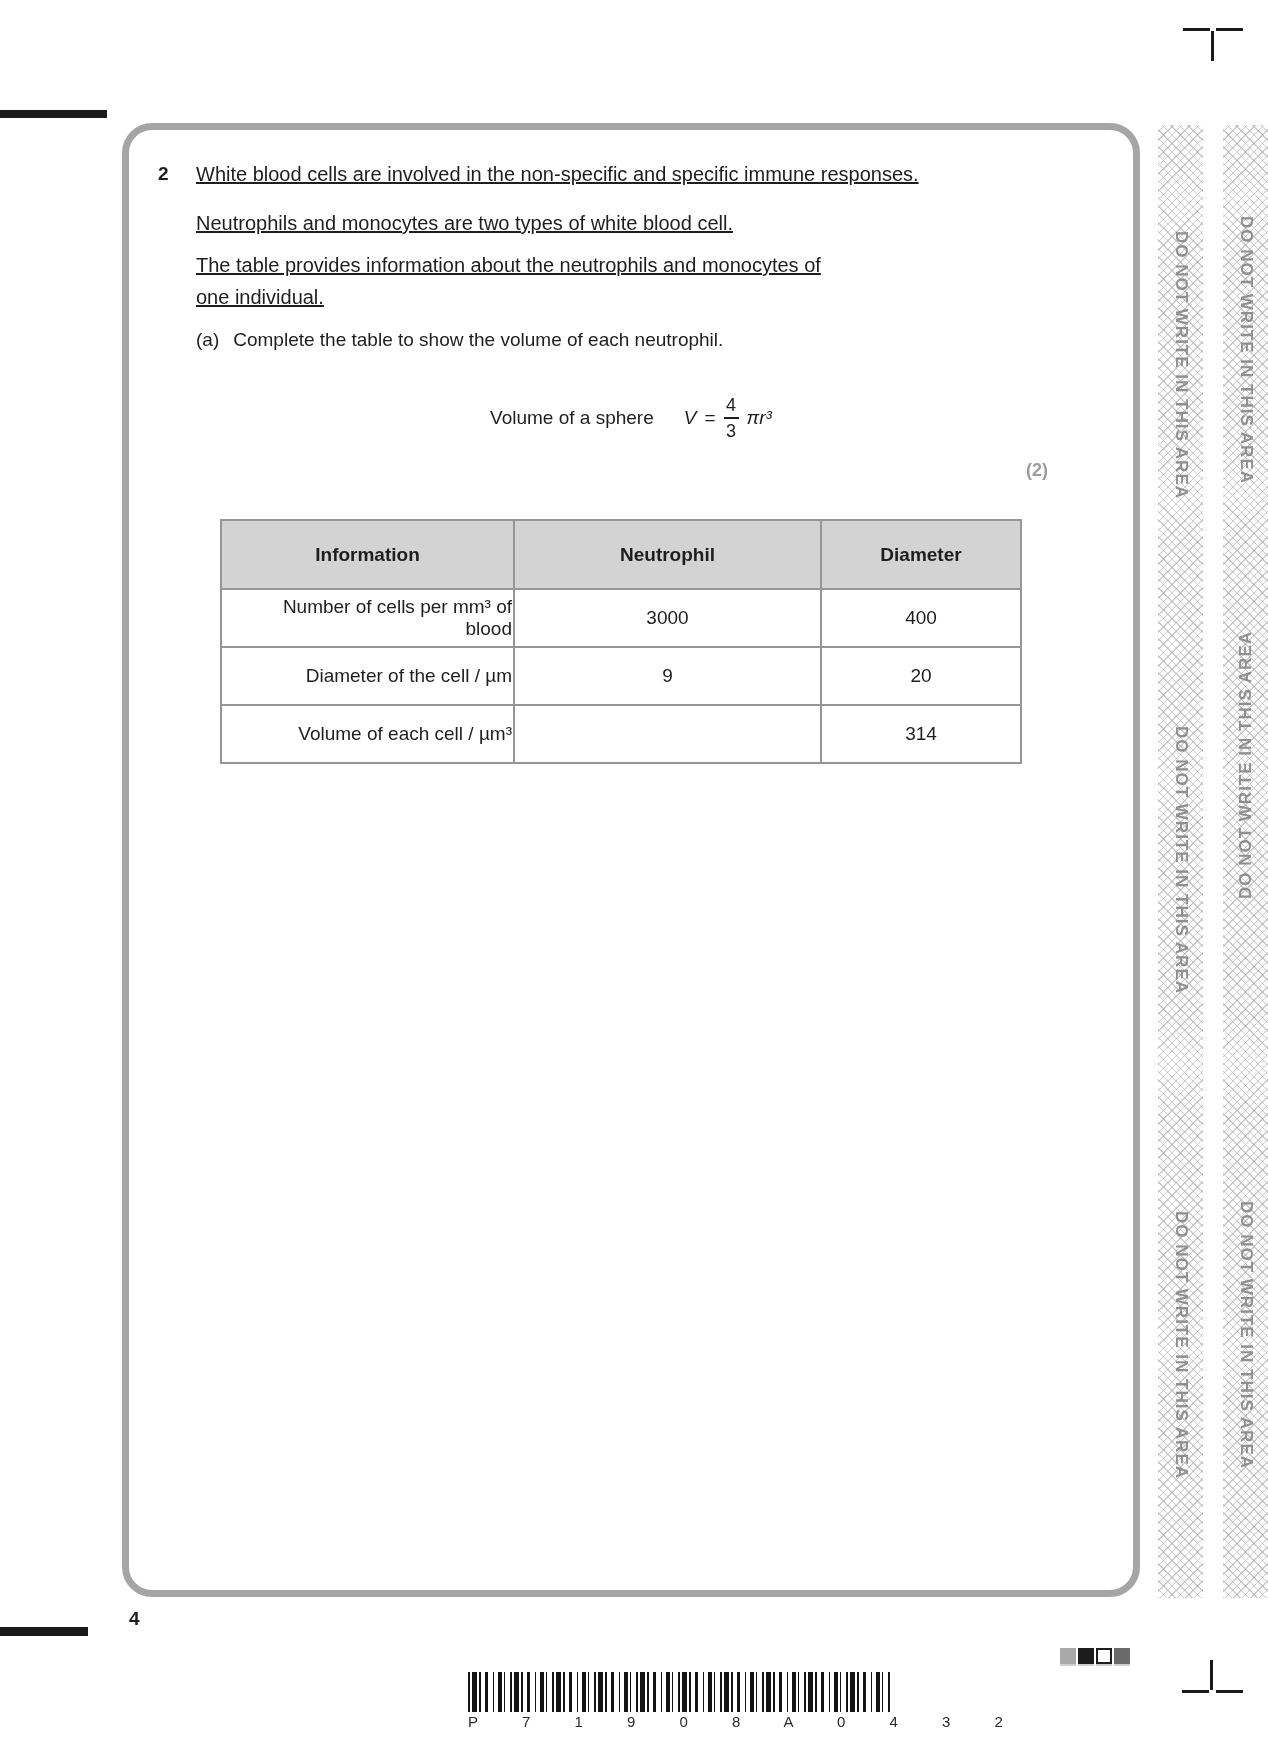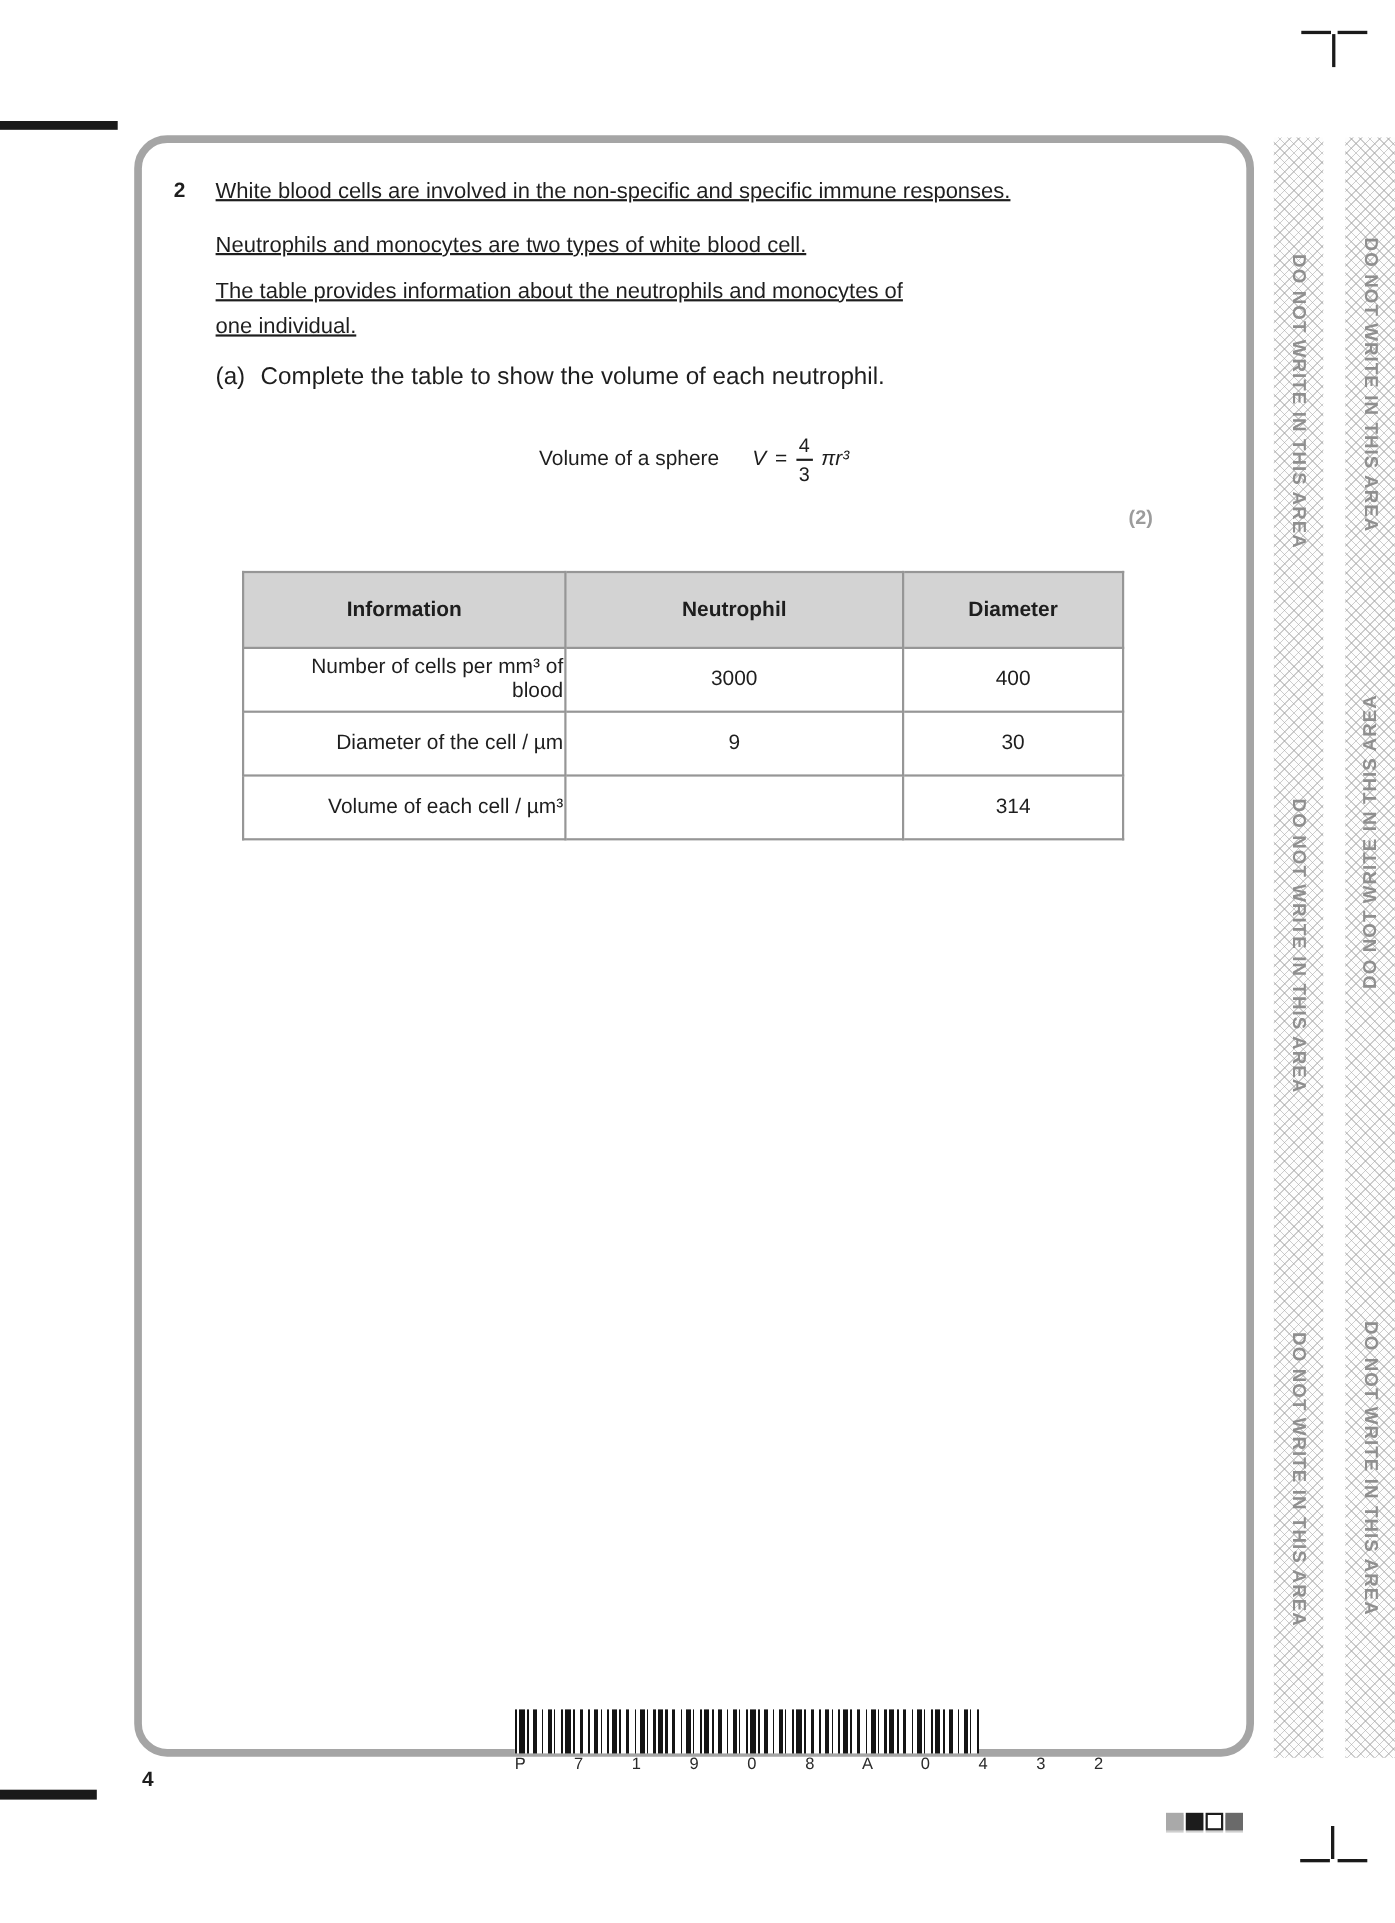--- a/index.html
+++ b/index.html
@@ -12,21 +12,21 @@
   .bar-bottom-left{position:absolute;left:0;top:1627px;width:88px;height:9px;background:#1a1a1a;}
 
   
   .card{
     position:absolute;left:122px;top:123px;width:1018px;height:1474px;
     border:7px solid #a5a5a5;border-radius:30px;box-sizing:border-box;background:#fff;
   }
   .qnum{position:absolute;left:29px;top:33px;font-size:19px;font-weight:700;}
   .qline{position:absolute;left:67px;font-size:20px;white-space:nowrap;text-decoration:underline;}
   .l1{top:33px}.l2{top:82px}.l3{top:124px}.l4{top:156px}
-  .part-a{position:absolute;left:67px;top:199px;font-size:22px;white-space:nowrap;}
+  .part-a{position:absolute;left:67px;top:199px;font-size:19px;white-space:nowrap;}
   .part-a .pa-label{margin-right:14px;}
 
   .formula{
     position:absolute;left:0;top:250px;width:1004px;height:76px;
     display:flex;align-items:center;justify-content:center;gap:30px;font-size:19px;
   }
   .formula .eqn{display:flex;align-items:center;gap:8px;}
   .formula .math{font-style:italic;}
   .frac{display:inline-flex;flex-direction:column;align-items:center;line-height:1;font-size:18px;}
   .frac .fbar{width:15px;height:2px;background:#1e1e1e;margin:3px 0;}
@@ -70,21 +70,21 @@
   .reg-top .h1{left:0;top:0;}
   .reg-top .h2{right:0;top:0;}
   .reg-top .v{left:28px;top:3px;}
   .reg-bottom{left:1182px;top:1660px;width:61px;height:34px;}
   .reg-bottom .v{left:28px;top:0;}
   .reg-bottom .h1{left:0;top:30px;}
   .reg-bottom .h2{right:0;top:30px;}
 
   
   .page-num{position:absolute;left:129px;top:1608px;font-size:19px;font-weight:700;}
-  .barcode{position:absolute;left:423px;top:1554px;width:346px;padding-left:45px;}
+  .barcode{position:absolute;left:423px;top:1672px;width:346px;padding-left:45px;}
   .barcode .bars{
     width:422px;height:40px;
     background:repeating-linear-gradient(90deg,
       #141414 0 2px,#ffffff 2px 4px,
       #141414 4px 9px,#ffffff 9px 11px,
       #141414 11px 13px,#ffffff 13px 17px,
       #141414 17px 20px,#ffffff 20px 25px,
       #141414 25px 26px,#ffffff 26px 30px,
       #141414 30px 34px,#ffffff 34px 36px,
       #141414 36px 37px,#ffffff 37px 42px);
@@ -154,21 +154,21 @@
       <th style="background: rgb(211, 211, 211);">Diameter</th>
     </tr>
     <tr>
       <td class="lbl">Number of cells per mm³ of blood</td>
       <td class="val">3000</td>
       <td class="val">400</td>
     </tr>
     <tr>
       <td class="lbl">Diameter of the cell / µm</td>
       <td class="val">9</td>
-      <td class="val">30</td>
+      <td class="val">20</td>
     </tr>
     <tr>
       <td class="lbl">Volume of each cell / µm³</td>
       <td class="val answer-cell"></td>
       <td class="val">314</td>
     </tr>
   </tbody>
     </table>
 </div>
 

